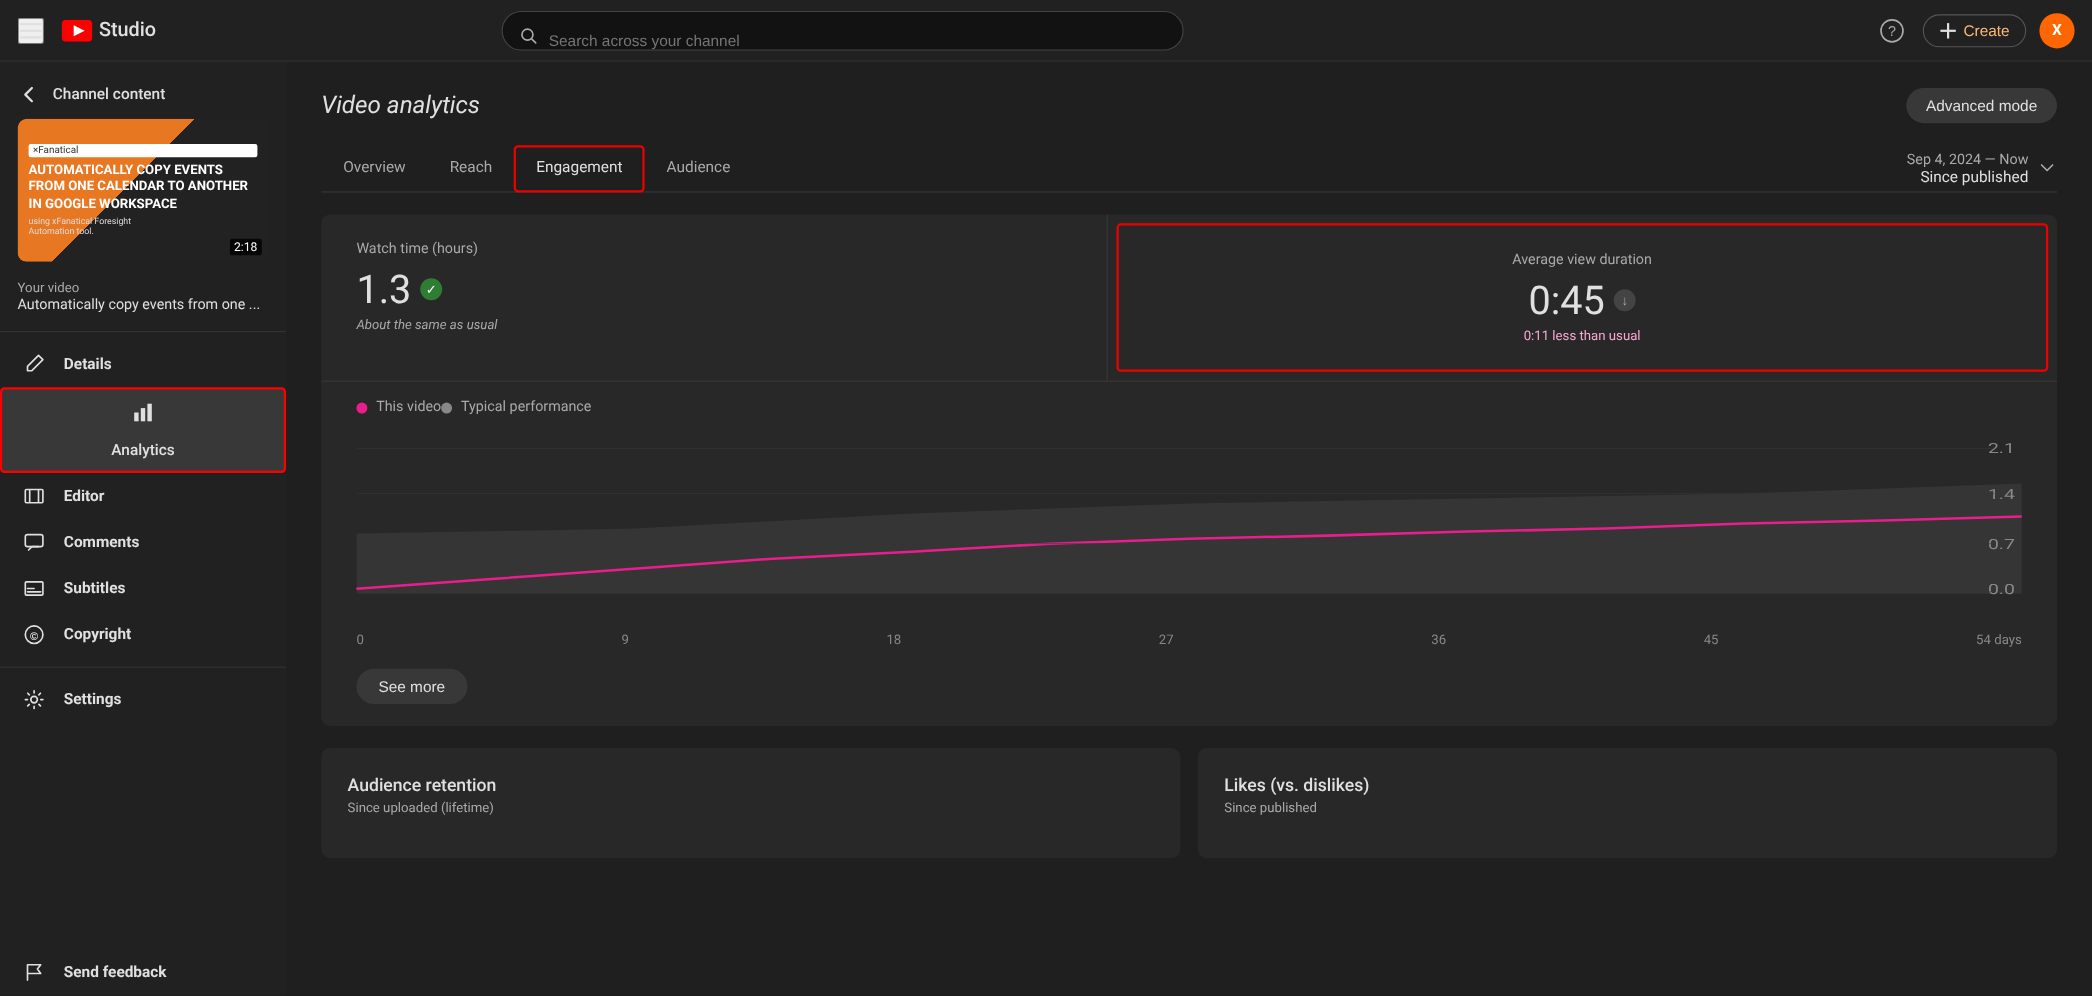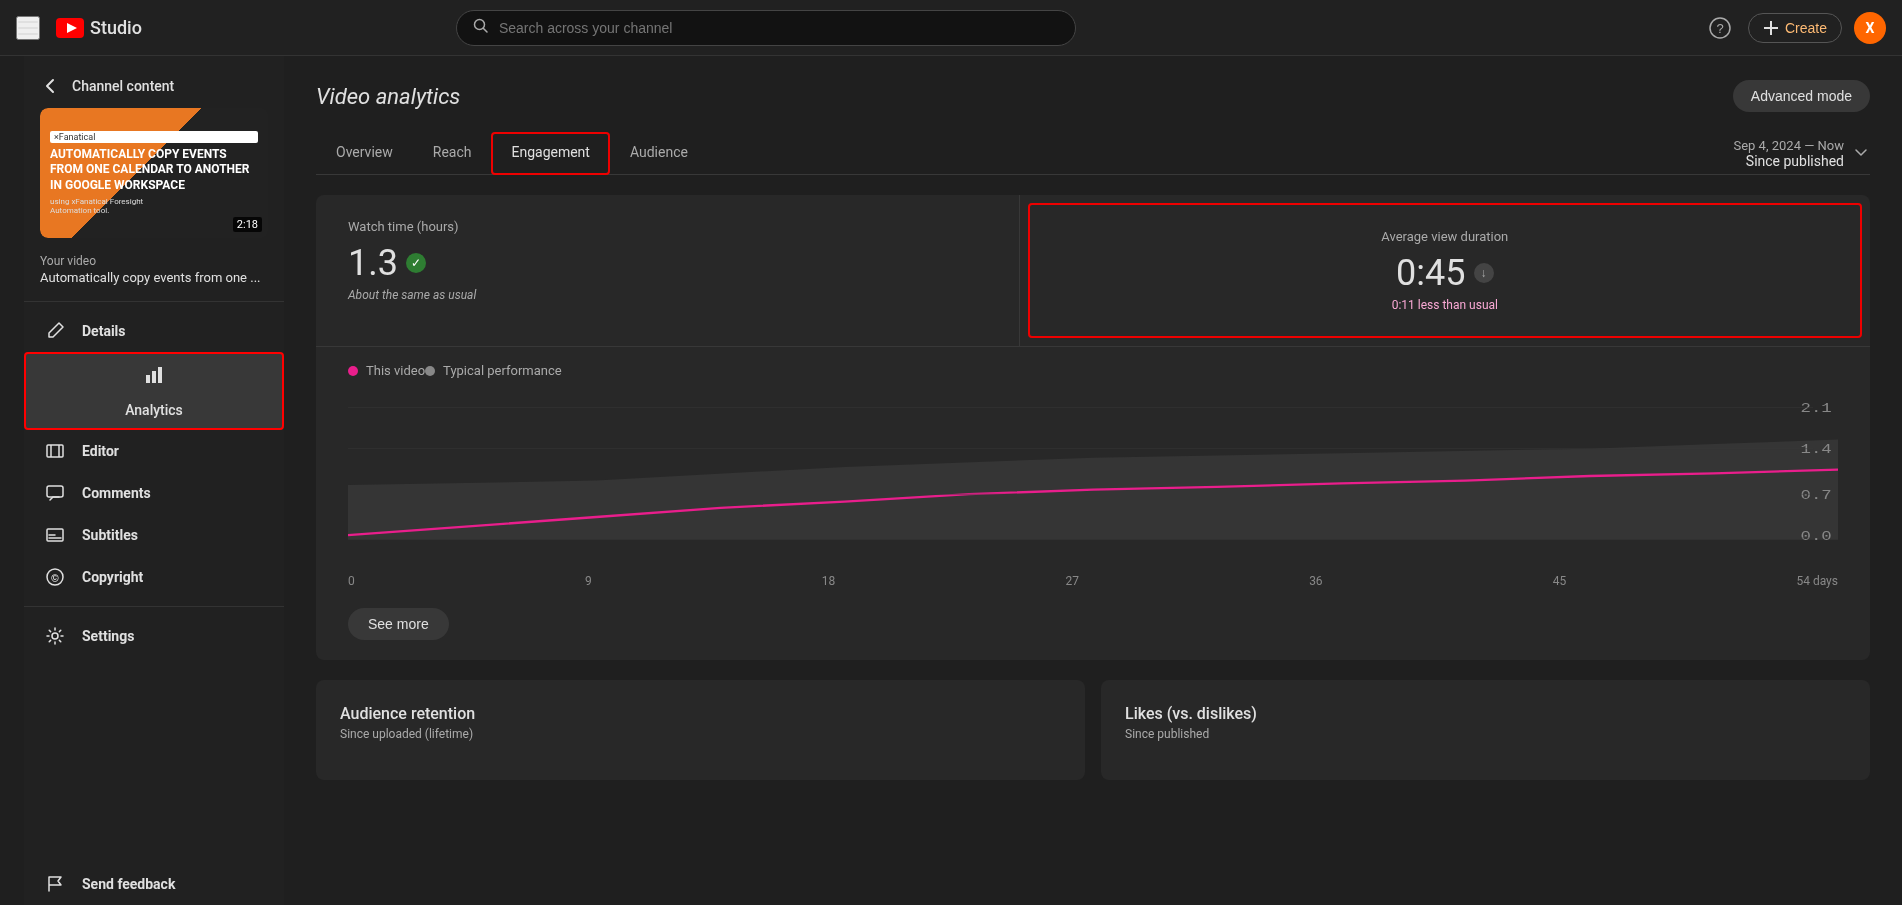--- a/index.html
+++ b/index.html
@@ -13,40 +13,40 @@
     }
     .nav-left { display: flex; align-items: center; gap: 16px; }
     .hamburger { width: 24px; height: 24px; display: flex; flex-direction: column; justify-content: space-between; padding: 3px 0; cursor: pointer; }
     .hamburger span { display: block; height: 2px; background: #e0e0e0; border-radius: 1px; }
     .logo { display: flex; align-items: center; gap: 6px; }
     .logo-icon { width: 28px; height: 20px; }
     .logo-text { font-size: 18px; font-weight: 500; color: #e0e0e0; }
     .search-bar {
       flex: 1; max-width: 620px; margin: 0 auto;
       background: #121212; border: 1px solid #444; border-radius: 20px;
-      display: flex; align-items: center; padding: 0 16px; height: 36px;
+      display: flex; align-items: flex-end; padding: 0 16px; height: 36px;
     }
     .search-bar input { background: transparent; border: none; outline: none; color: #e0e0e0; flex: 1; font-size: 14px; }
     .search-icon { color: #aaa; margin-right: 10px; }
     .nav-right { display: flex; align-items: center; gap: 12px; margin-left: auto; }
     .help-btn { width: 32px; height: 32px; border-radius: 50%; background: transparent; border: none; color: #e0e0e0; cursor: pointer; display: flex; align-items: center; justify-content: center; font-size: 18px; }
     .create-btn {
       display: flex; gap: 6px; background: transparent;
       border: 1px solid #555; border-radius: 18px; padding: 6px 14px;
       color: #fdba74; cursor: pointer; font-size: 14px;
     }
     .avatar { width: 32px; height: 32px; border-radius: 50%; background: #ff6600; display: flex; align-items: center; justify-content: center; font-weight: bold; font-size: 14px; color: white; }
 
     
     .app-body { display: flex; margin-top: 56px; height: calc(100vh - 56px); }
 
     
     .sidebar {
       width: 260px; background: #212121; flex-shrink: 0; overflow-y: auto;
-      display: flex; flex-direction: column; padding-top: 8px; margin-left: 24px;
+      display: flex; flex-direction: column; padding-top: 8px;
     }
     .sidebar-back { display: flex; align-items: center; gap: 12px; padding: 12px 16px; cursor: pointer; color: #e0e0e0; font-size: 14px; font-weight: 500; }
     .sidebar-back svg { width: 20px; height: 20px; }
     .video-thumb { margin: 0 16px 12px; border-radius: 8px; overflow: hidden; position: relative; }
     .thumb-overlay { position: absolute; bottom: 6px; right: 6px; background: rgba(0,0,0,0.8); color: white; font-size: 11px; padding: 1px 4px; border-radius: 2px; }
     .video-label { padding: 4px 16px 8px; }
     .video-label .your-video { font-size: 12px; color: #aaa; }
     .video-label .video-title { font-size: 13px; color: #e0e0e0; margin-top: 2px; }
     .sidebar-nav-item {
       display: flex; align-items: center; gap: 16px; padding: 10px 20px;
@@ -101,21 +101,21 @@
     .down-icon { width: 20px; height: 20px; border-radius: 50%; background: #444; display: flex; align-items: center; justify-content: center; font-size: 12px; color: #aaa; }
 
     
     .legend { display: flex; padding: 16px 32px; }
     .legend-item { display: flex; align-items: center; gap: 8px; font-size: 13px; color: #aaa; }
     .legend-dot { width: 10px; height: 10px; border-radius: 50%; }
     .legend-dot.pink { background: #e91e8c; }
     .legend-dot.gray { background: #888; }
 
     
-    .chart-container { padding: 0 32px 16px; position: relative; height: 180px; font-family: Liberation Mono, monospace; }
+    .chart-container { padding: 0 32px 16px; position: relative; height: 180px; }
     .chart-svg { width: 100%; height: 100%; }
 
     
     .x-axis { display: flex; justify-content: space-between; padding: 0 32px 12px; color: #888; font-size: 12px; }
 
     
     .see-more-row { padding: 8px 32px 20px; }
     .see-more-btn {
       background: #383838; border: none; border-radius: 18px; padding: 8px 20px;
       color: #e0e0e0; font-size: 14px; cursor: pointer;

